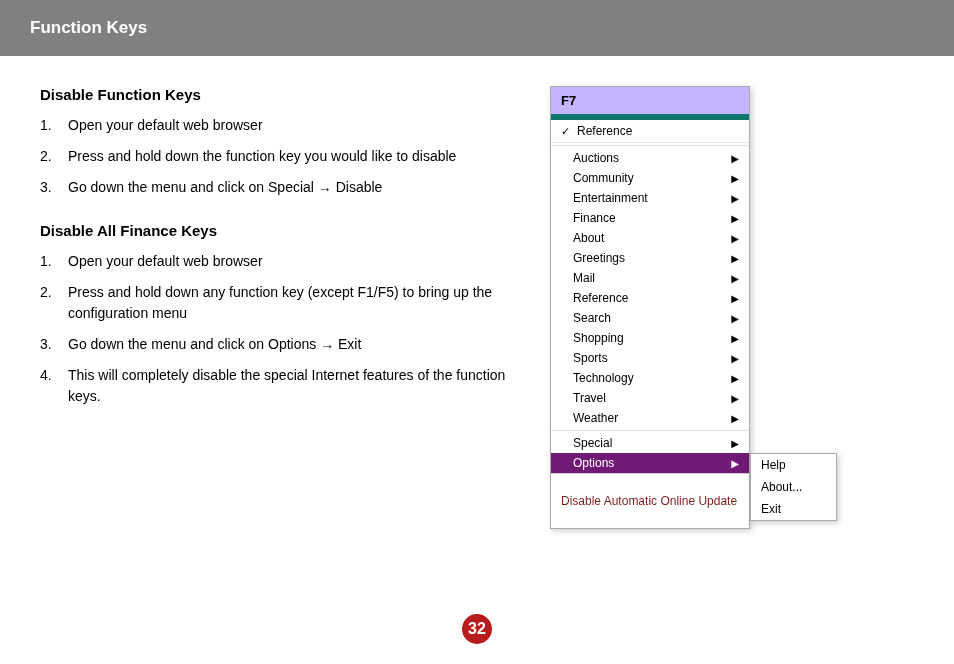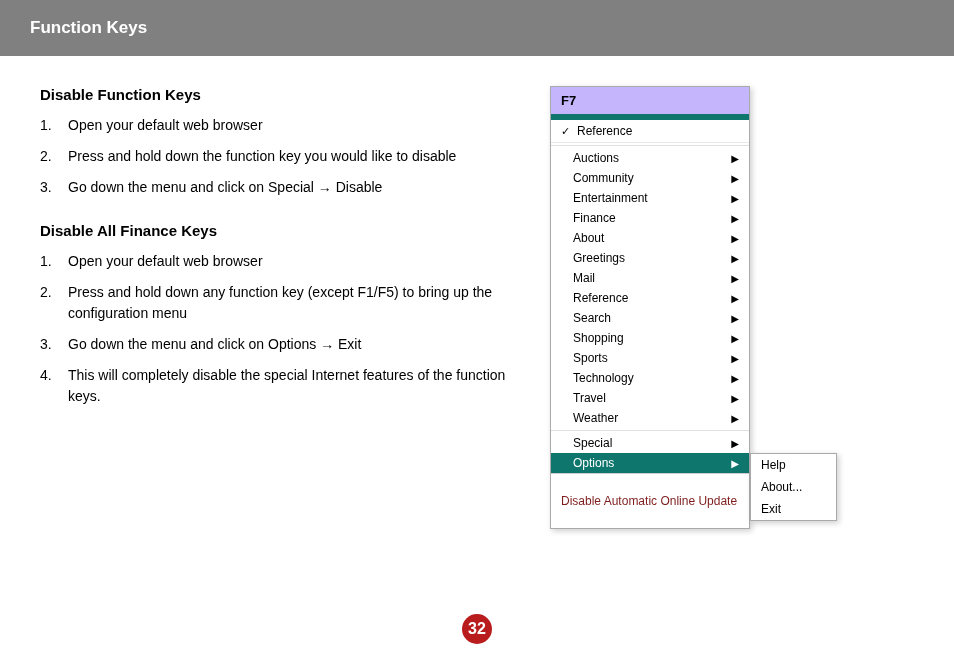--- a/index.html
+++ b/index.html
@@ -121,21 +121,21 @@
       padding: 3px 10px 3px 22px;
       display: flex;
       align-items: center;
       justify-content: space-between;
       cursor: pointer;
       color: #000;
       gap: 32px;
     }
 
     .menu-item.selected {
-      background: #0f766e;
+      background: #701a75;
       color: #fff;
     }
 
     .menu-arrow {
       font-size: 10px;
       margin-left: 4px;
     }
 
     .menu-item-disable {
       padding: 20px 10px;

